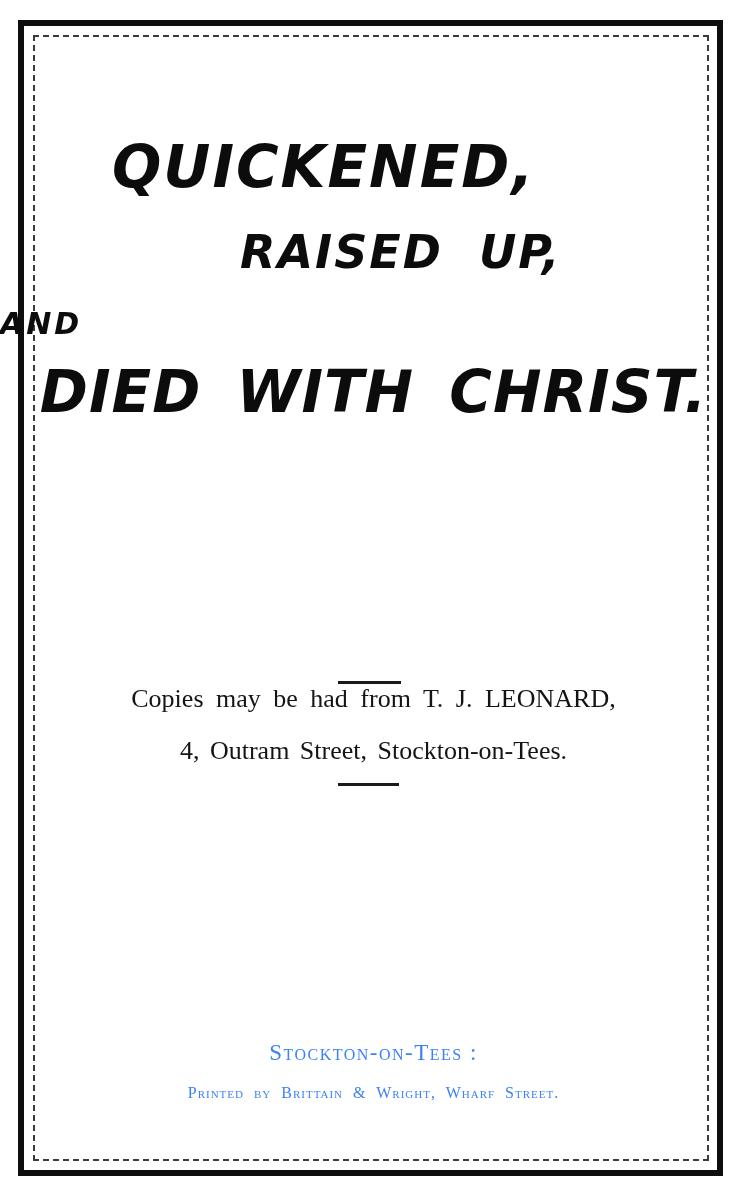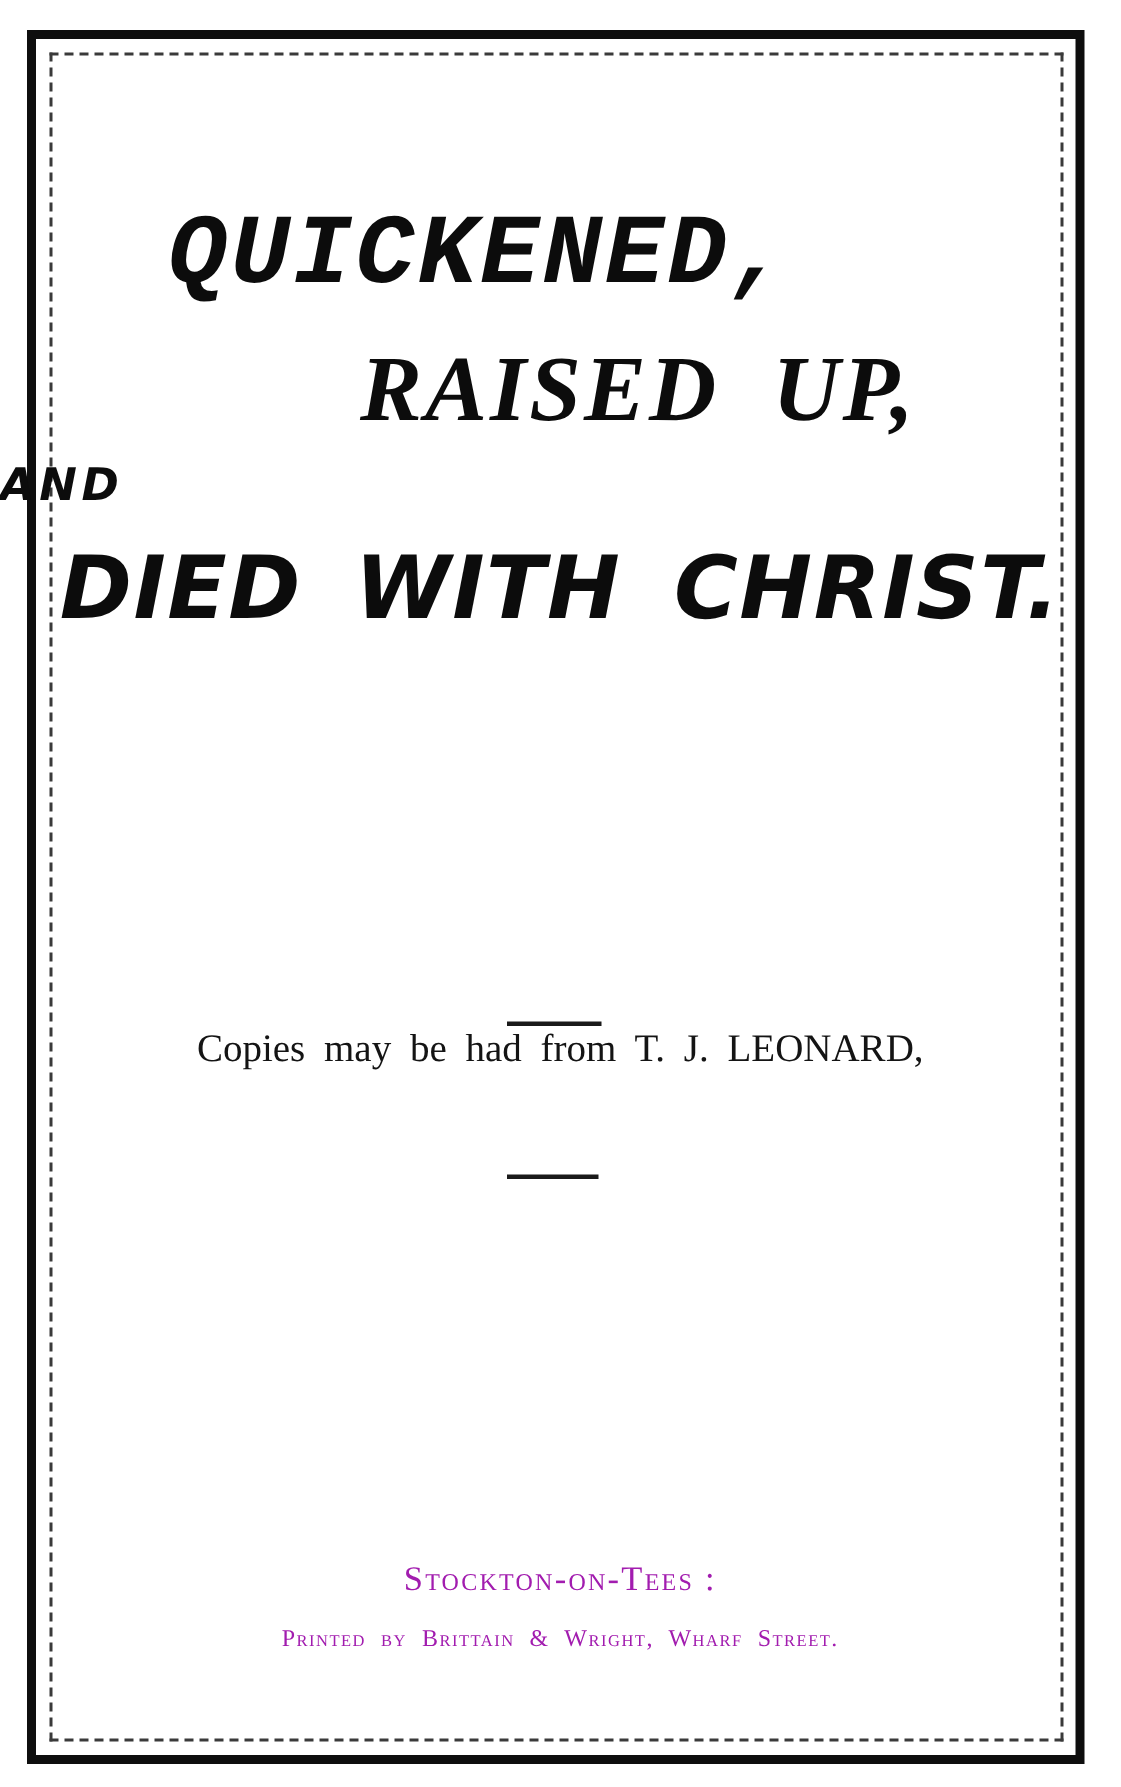--- a/index.html
+++ b/index.html
@@ -40,31 +40,29 @@
     position: absolute;
     font-family: "DejaVu Sans", "Liberation Sans", sans-serif;
     font-weight: bold;
     font-style: italic;
     white-space: nowrap;
     color: #0c0c0c;
   }
   .title-1 {
     left: 112px;
     top: 133px;
-    font-size: 66px;
+    font-size: 58px;
     letter-spacing: 2px;
-    font-family: Liberation Mono, monospace;
   }
   .title-2 {
     left: 240px;
     top: 225px;
-    font-size: 62px;
+    font-size: 46px;
     letter-spacing: 2px;
     word-spacing: 18px;
-    font-family: Liberation Serif, serif;
   }
   .title-and {
     left: 0;
     top: 306px;
     width: 747px;
     font-size: 30px;
     letter-spacing: 3px;
   }
   .title-3 {
     left: 0;
@@ -109,21 +107,21 @@
     top: 736px;
     word-spacing: 4px;
   }
   
   .imprint-line {
     position: absolute;
     left: 0;
     width: 747px;
     text-align: center;
     font-variant: small-caps;
-    color: #a21caf;
+    color: #3b82f6;
     white-space: nowrap;
   }
   .imprint-1 {
     top: 1040px;
     font-size: 23px;
     letter-spacing: 1.5px;
   }
   .imprint-2 {
     top: 1068px;
     font-size: 16px;
@@ -145,20 +143,21 @@
   <div class="title-line title-2">RAISED UP,</div>
 
   <div class="title-line title-and">AND</div>
 
   <div class="title-line title-3">DIED WITH CHRIST.</div>
 
   <div class="rule rule-top"></div>
 
   <div class="note-line note-1">Copies may be had from T. J. LEONARD,</div>
 
+  <div class="note-line note-2">4, Outram Street, Stockton-on-Tees.</div>
 
   <div class="rule rule-bottom"></div>
 
   <div class="imprint-line imprint-1">Stockton-on-Tees :</div>
 
   <div class="imprint-line imprint-2">Printed by Brittain &amp; Wright, Wharf Street.</div>
 
 </div>
 
 </body></html>

